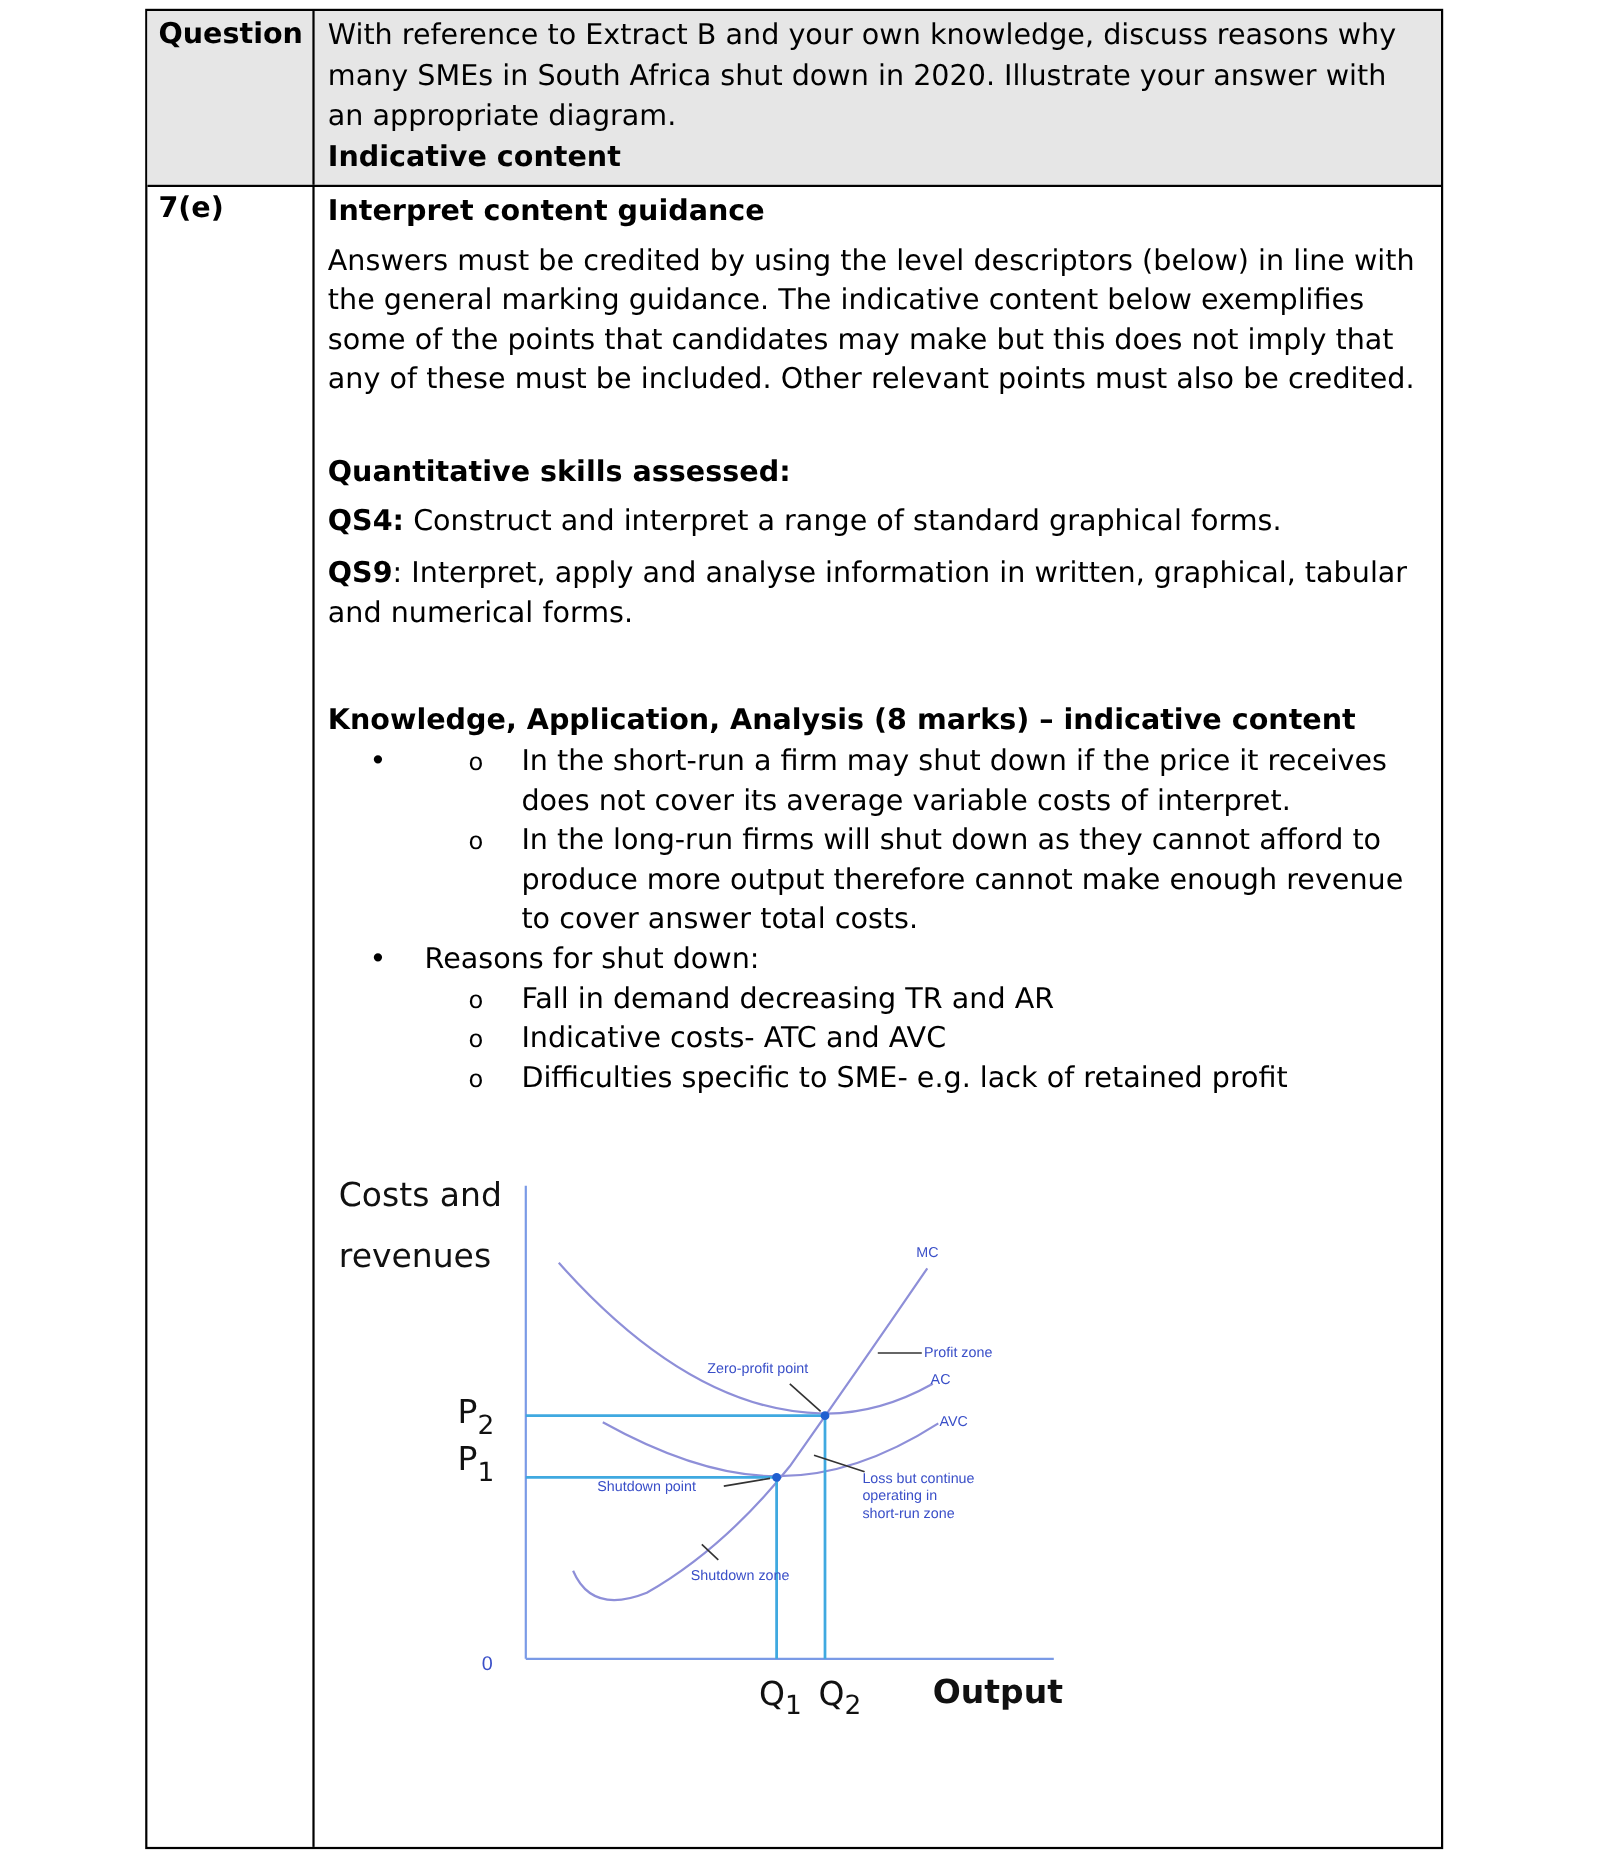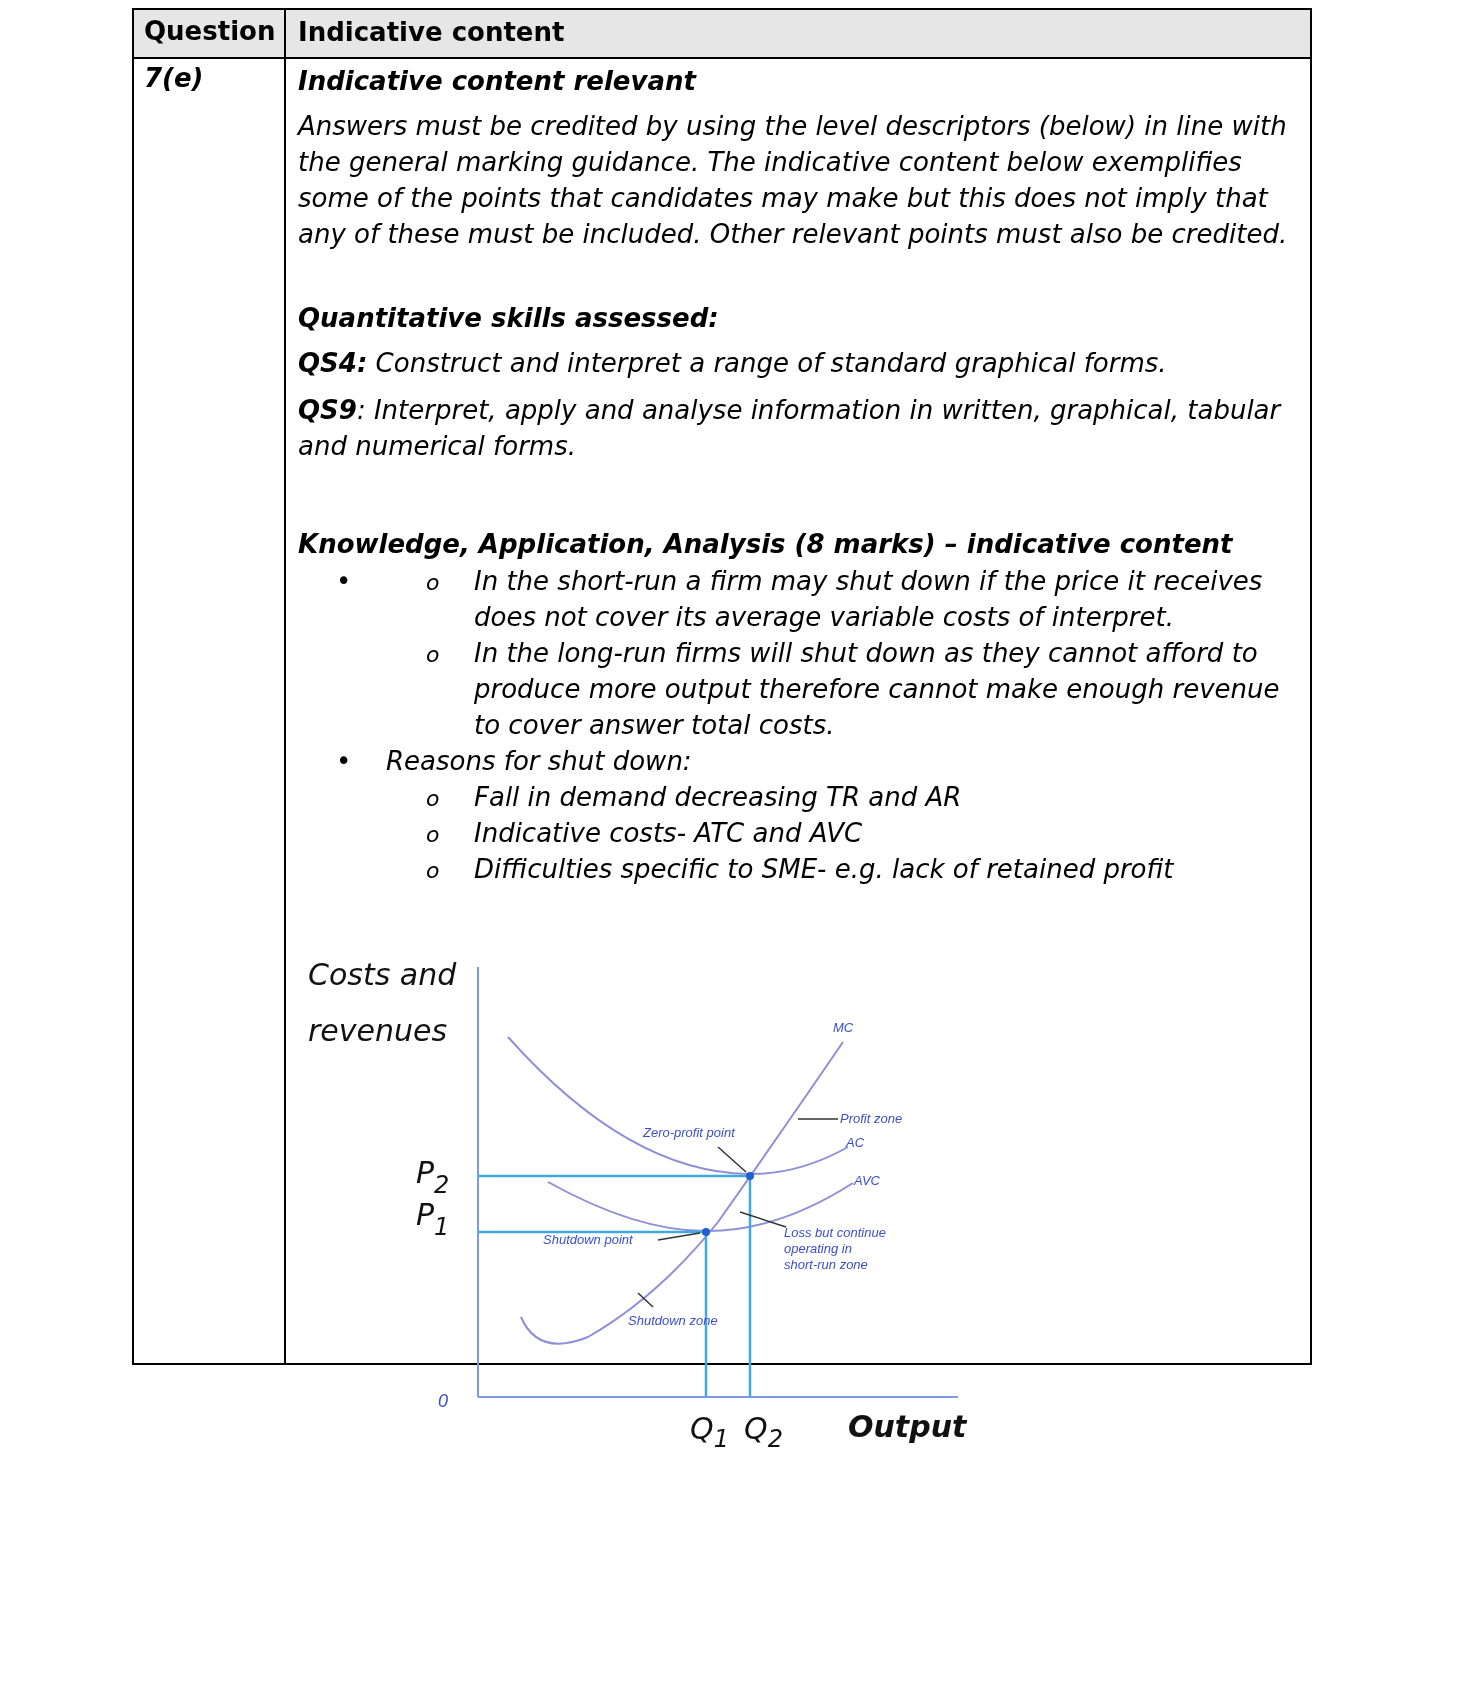--- a/index.html
+++ b/index.html
@@ -23,27 +23,28 @@
   .diagram { position: relative; width: 900px; height: 560px; margin-top: 70px; }
   .diagram svg { position: absolute; left: 0; top: 0; }
 </style>
 </head>
 <body>
 
 <div class="tbl">
   <div class="row head">
     <div class="c1">Question</div>
     <div class="c2">
+      <div>With reference to Extract B and your own knowledge, discuss reasons why many SMEs in South Africa shut down in 2020. Illustrate your answer with an appropriate diagram.</div>
       <div class="b">Indicative content</div>
     </div>
   </div>
-  <div class="row" style="height:1304px;font-style:italic;">
+  <div class="row" style="height:1509px;">
     <div class="c1" style="padding-top:4px;">7(e)</div>
     <div class="c2">
-      <div class="b">Indicative content relevant</div>
+      <div class="b">Interpret content guidance</div>
       <div class="para">Answers must be credited by using the level descriptors (below) in line with the general marking guidance. The indicative content below exemplifies some of the points that candidates may make but this does not imply that any of these must be included. Other relevant points must also be credited.</div>
       <div class="gap"></div>
       <div class="b" style="margin-top:6px;">Quantitative skills assessed:</div>
       <div class="para"><span class="b">QS4:</span><span> Construct and interpret a range of standard graphical forms.</span></div>
       <div class="para" style="margin-top:11px;"><span class="b">QS9</span><span>: Interpret, apply and analyse information in written, graphical, tabular and numerical forms.</span></div>
       <div class="gap2"></div>
       <div class="b">Knowledge, Application, Analysis (8 marks) – indicative content</div>
       <ul class="l1">
         <li>
           <ul class="l2" style="margin-left:-58px; padding-left:88px;">

